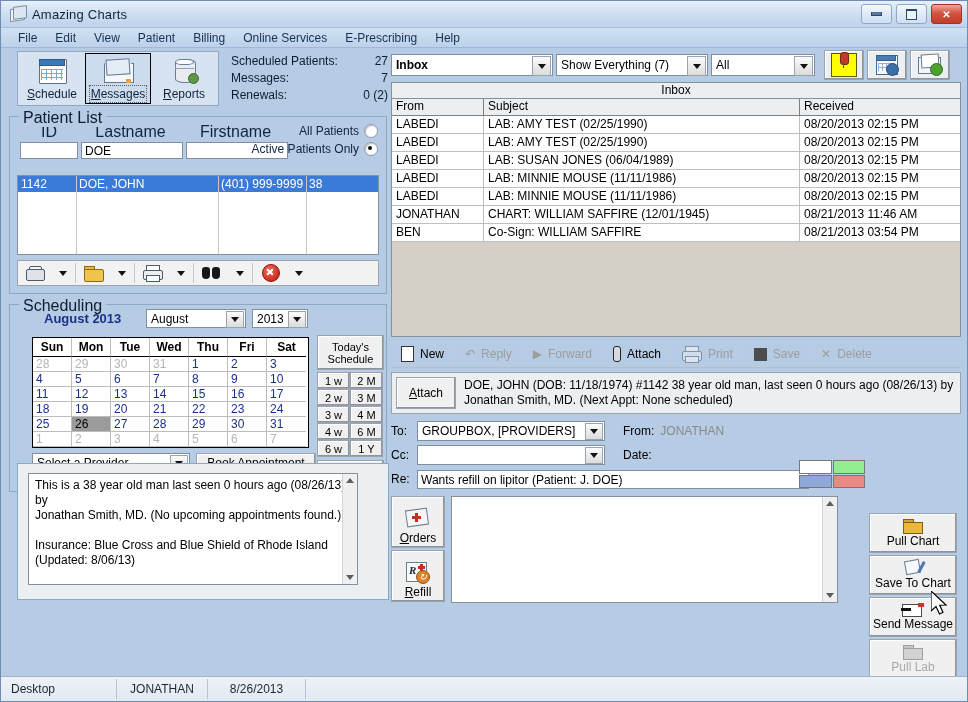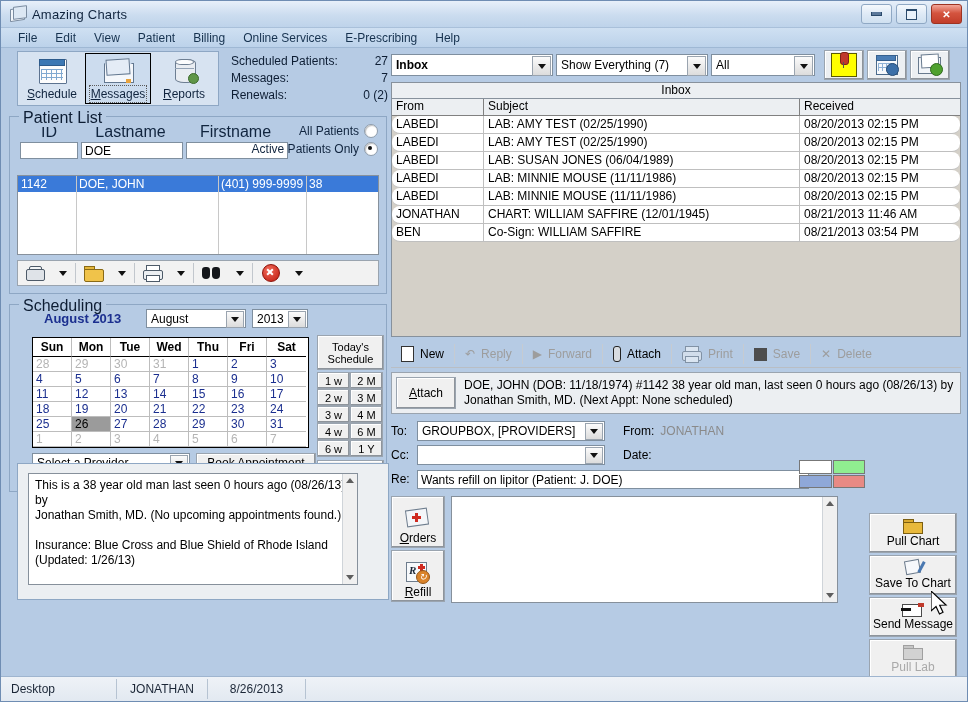--- a/index.html
+++ b/index.html
@@ -226,21 +226,21 @@
   .i-env2 .b{position:absolute;right:0;bottom:0;width:11px;height:11px;border-radius:50%;
     background:#4fa12f;border:1px solid #2f6b1b;}
 
   .inbox-wrap{border:1px solid #87919c;background:#d4d0c8;margin-top:3px;}
   .inbox-title{height:15px;background:#eceff2;border-bottom:1px solid #87919c;
     text-align:center;font-size:12px;color:#000;line-height:14px;}
   .thead{display:flex;height:16px;background:#eceff2;border-bottom:1px solid #808080;font-size:12px;justify-content:space-between;}
   .thead .th{padding-left:4px;border-right:1px solid #808080;box-sizing:border-box;color:#000;
     line-height:15px;}
   .tbody{height:220px;background:#d4d0c8;}
-  .trow{display:flex;height:17px;background:#fff;border-bottom:1px solid #bfbfbf;font-size:12px;border-radius:8px;}
+  .trow{display:flex;height:17px;background:#fff;border-bottom:1px solid #bfbfbf;font-size:12px;}
   .trow .td{padding-left:4px;border-right:1px solid #bfbfbf;box-sizing:border-box;color:#000;
     line-height:16px;overflow:hidden;white-space:nowrap;}
 
   .msgtoolbar{display:flex;align-items:center;height:26px;margin-top:4px;
     border-bottom:1px solid #b9bec4;font-size:12px;}
   .mtitem{display:flex;align-items:center;gap:6px;padding:0 10px;height:24px;color:#000;}
   .mtitem.dis{color:#9d9d9d;}
   .mtsep{width:1px;height:20px;background:#c6cbd1;}
 
   .attachbar{margin-top:4px;border:1px solid #9aa4af;background:#eceff2;display:flex;
@@ -600,21 +600,21 @@
         </div>
       </div>
 
       <div class="summary">
         <div class="sumbox">
           <div class="sumtext">
             <div>This is a 38 year old man last seen 0 hours ago (08/26/13) by</div>
             <div>Jonathan Smith, MD. (No upcoming appointments found.)</div>
             <div style="height:15px"></div>
             <div>Insurance: Blue Cross and Blue Shield of Rhode Island</div>
-            <div>(Updated: 1/26/13)</div>
+            <div>(Updated: 8/06/13)</div>
           </div>
           <div class="vsb">
             <div class="up"></div>
             <div class="dn" style="position:absolute;bottom:0;left:0;right:0;"></div>
           </div>
         </div>
       </div>
     </div>
 
     <div class="right-col">

